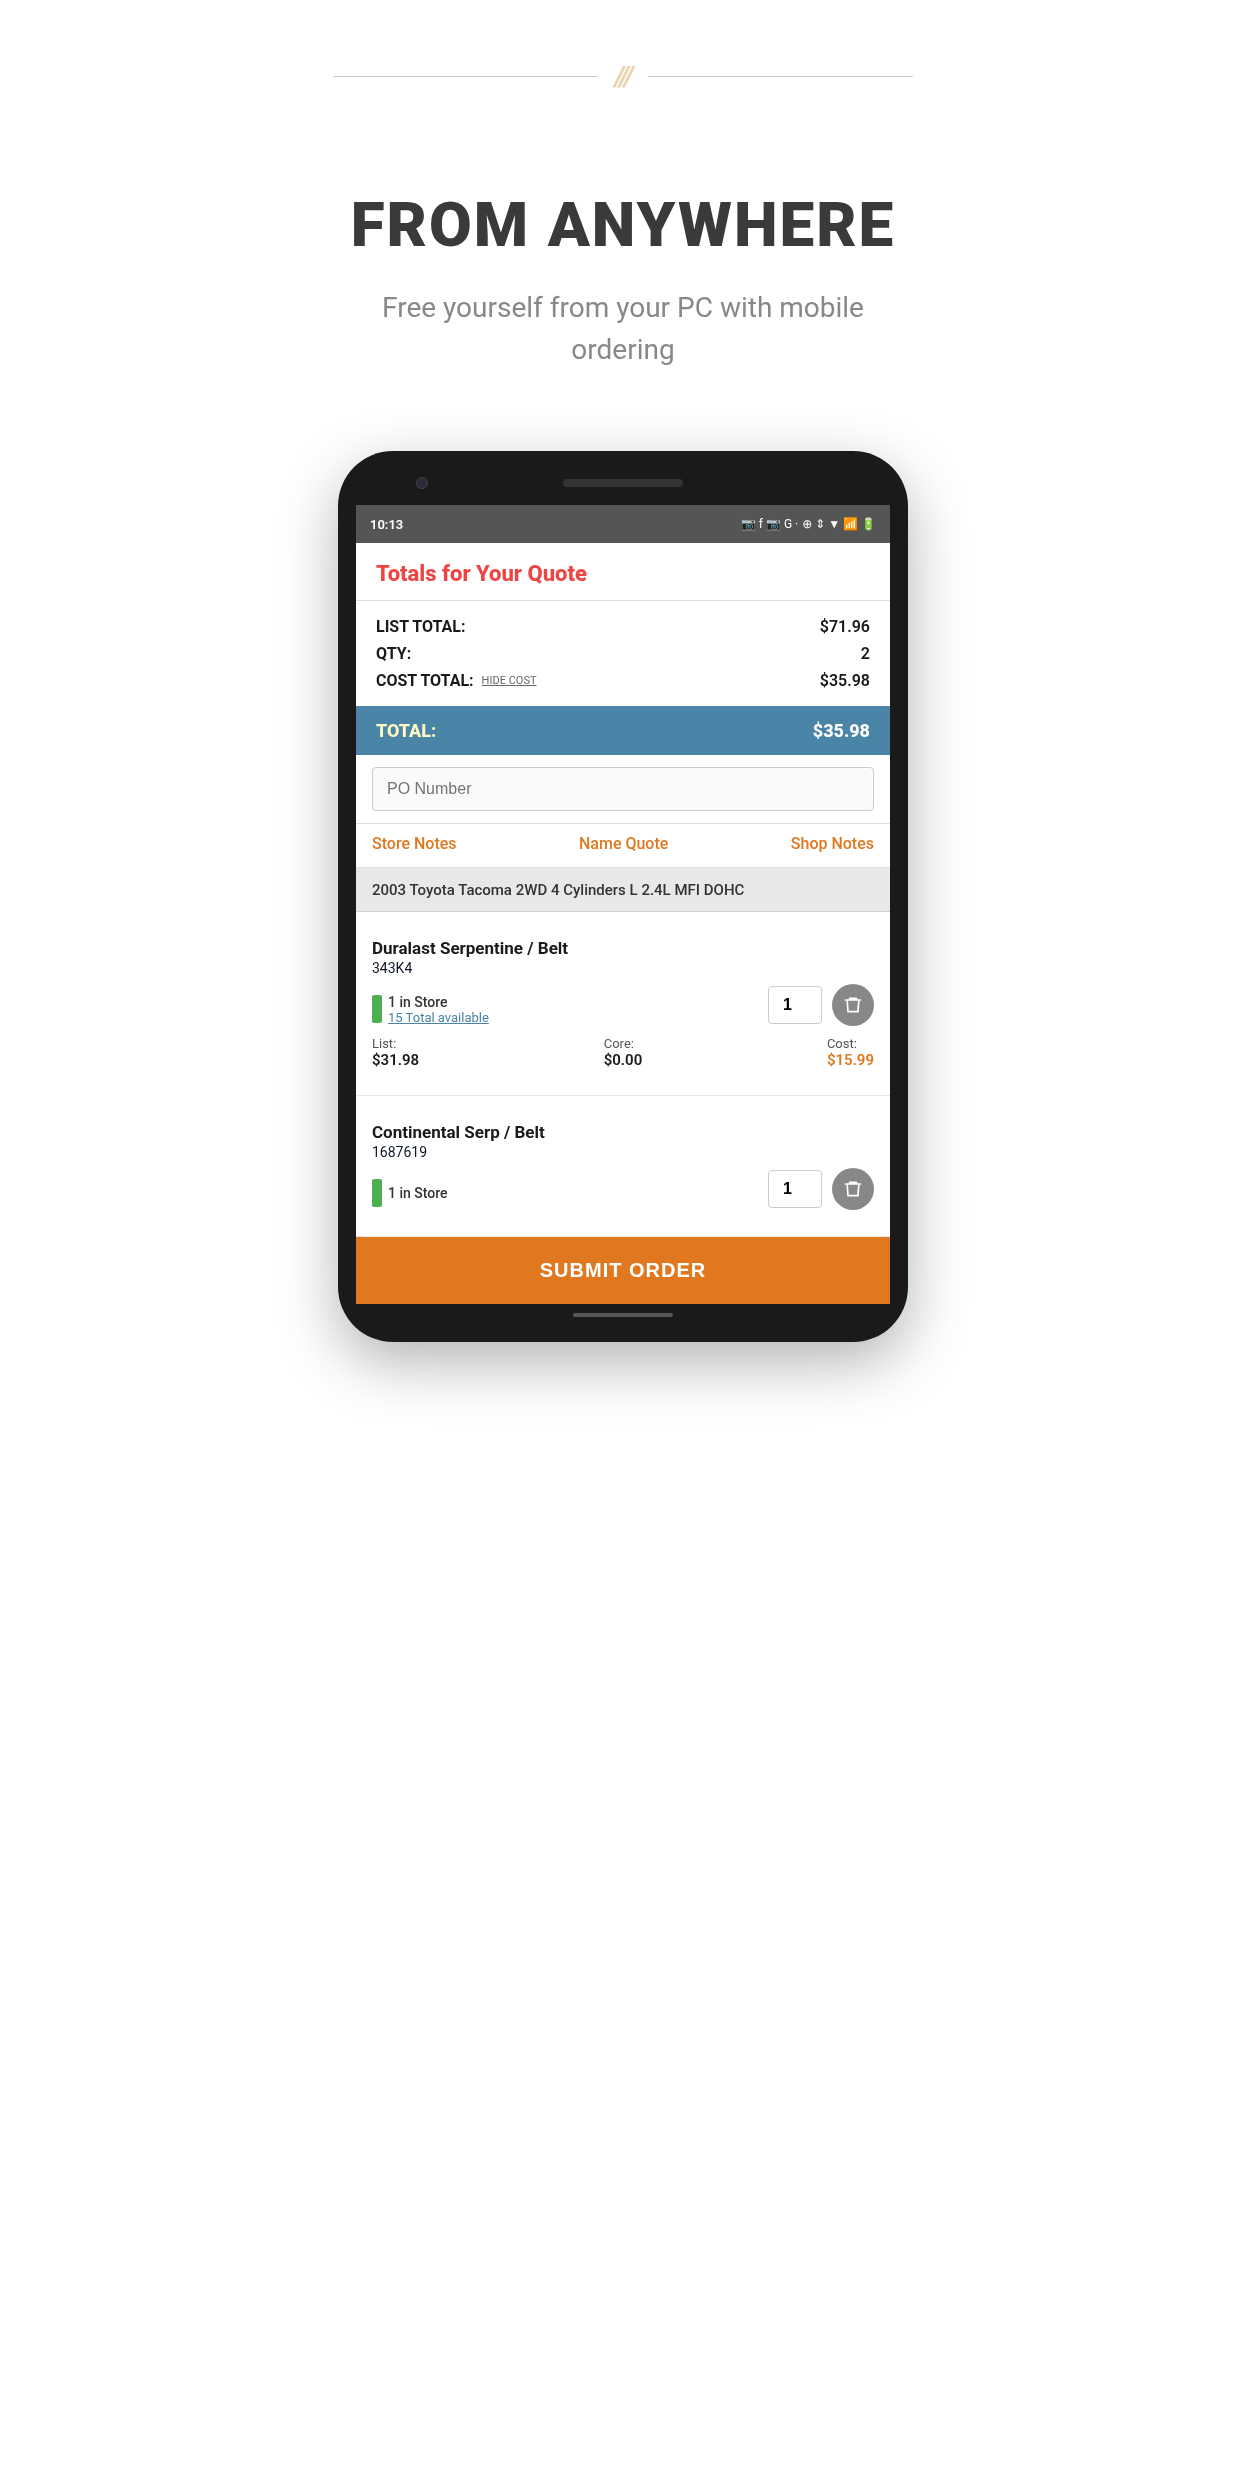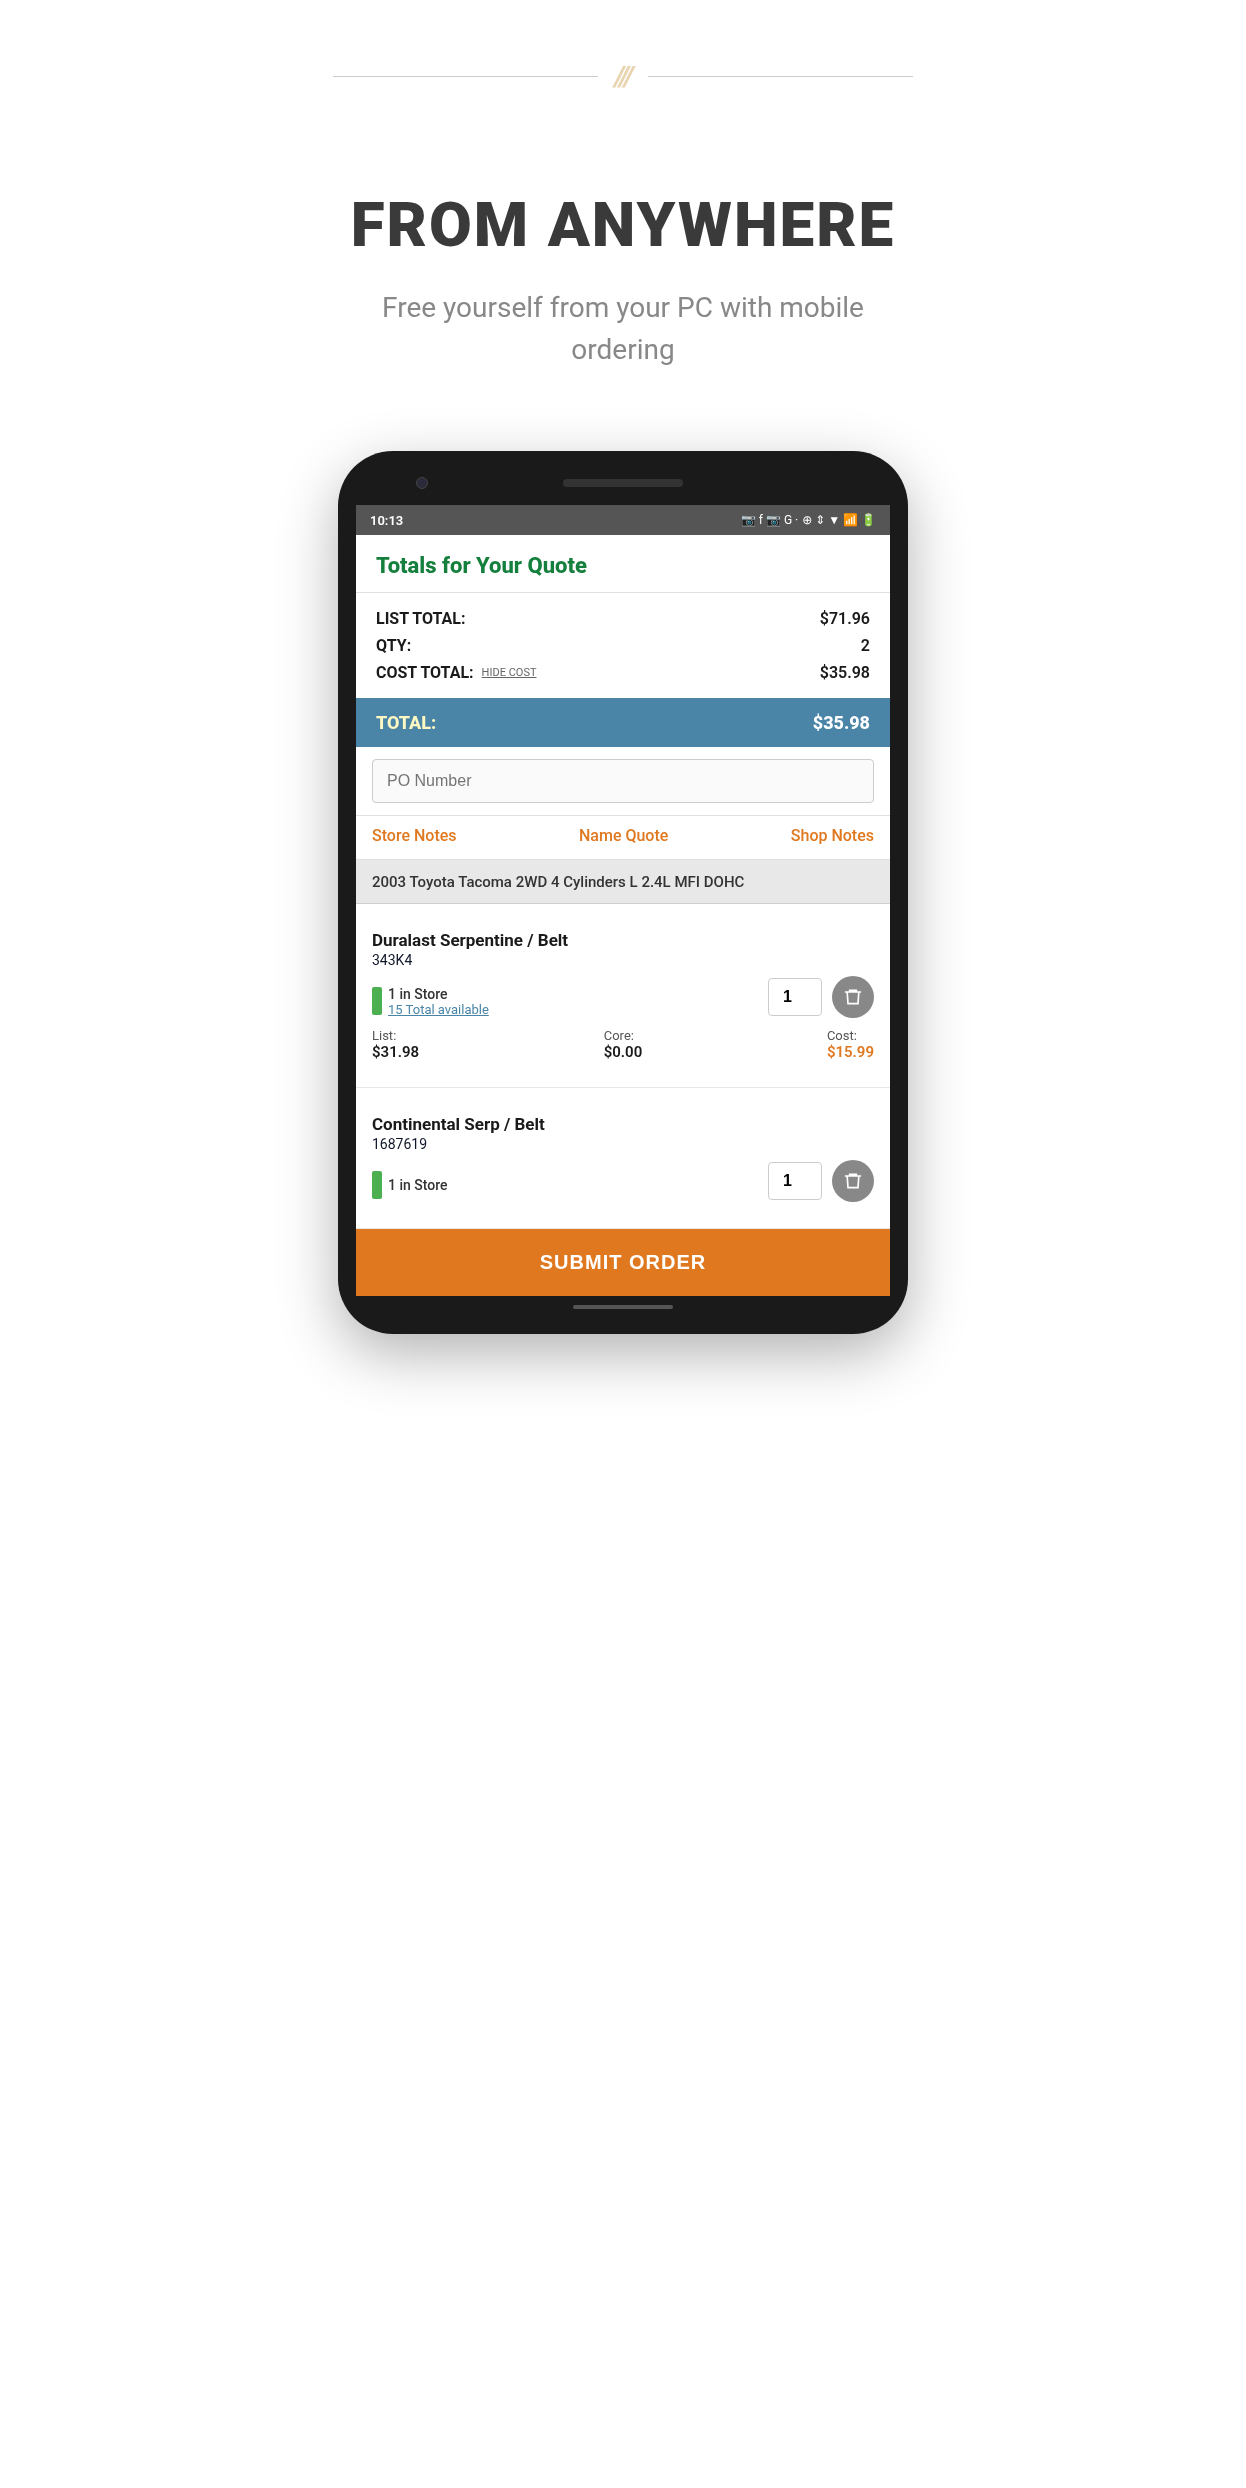--- a/index.html
+++ b/index.html
@@ -112,21 +112,21 @@
 
     
     .status-bar {
       background: #555;
       color: #fff;
       font-size: 14px;
       padding: 4px 14px;
       display: flex;
       justify-content: space-between;
       align-items: center;
-      height: 30px;
+      height: 38px;
     }
 
     .status-left {
       font-weight: 600;
       font-size: 13px;
     }
 
     .status-right {
       display: flex;
       align-items: center;
@@ -147,21 +147,21 @@
     }
 
     .quote-header {
       padding: 18px 20px 14px;
       border-bottom: 1px solid #e0e0e0;
     }
 
     .quote-title {
       font-size: 22px;
       font-weight: 800;
-      color: #15803d;
+      color: #ef4444;
     }
 
     .quote-rows {
       padding: 12px 20px;
     }
 
     .quote-row {
       display: flex;
       justify-content: space-between;
       align-items: center;

